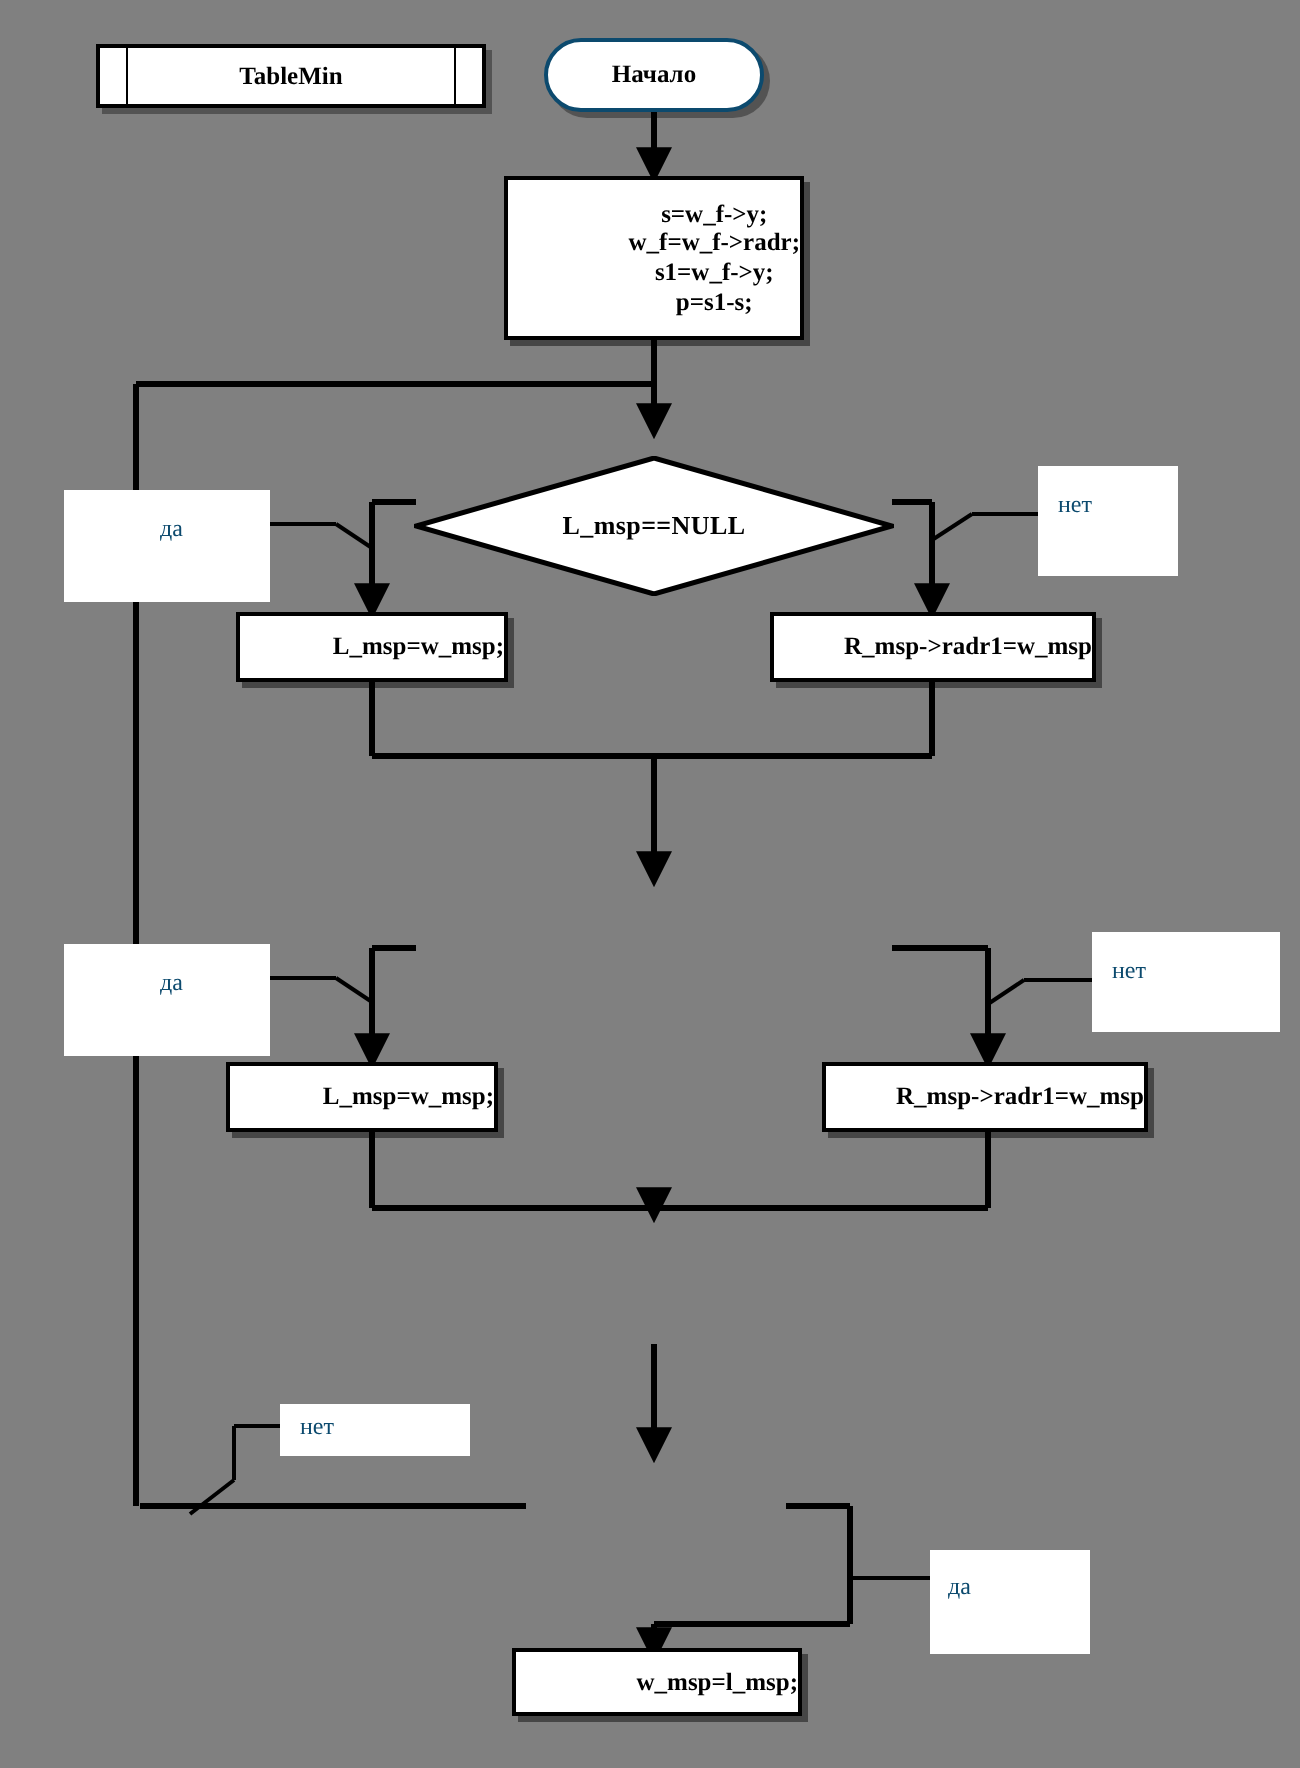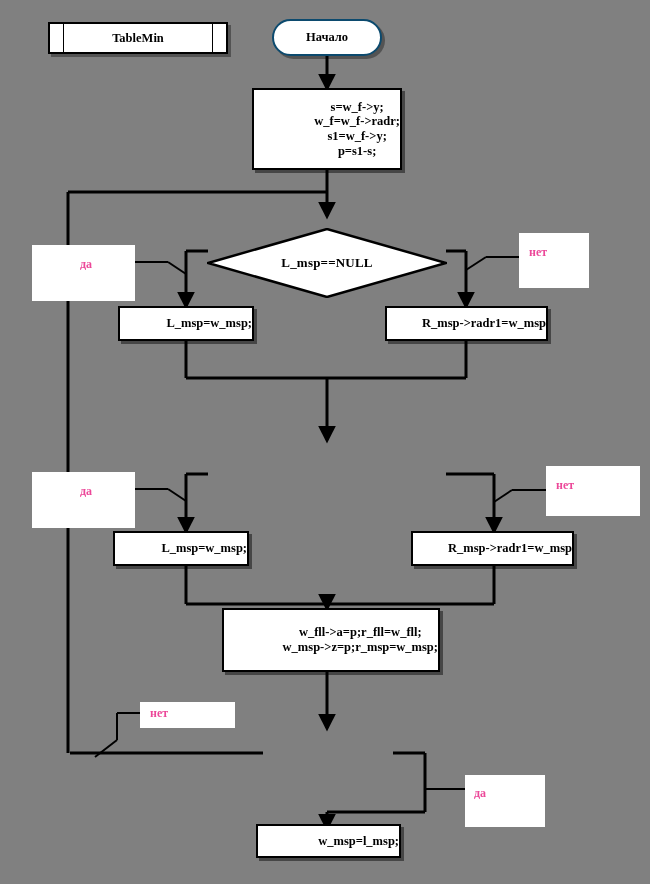--- a/index.html
+++ b/index.html
@@ -90,22 +90,22 @@
     letter-spacing: 0.2px;
   }
   .callout {
     position: absolute;
     background: #ffffff;
     box-sizing: border-box;
     display: flex;
     align-items: flex-start;
     z-index: 2;
     font-size: 12px;
-    font-weight: bold;
-    color: #ec4899;
+    font-weight: normal;
+    color: #0c4a6e;
     text-align: center;
   }
   .callout span {
     display: block;
   }
   .multiline {
     white-space: pre-line;
   }
 </style>
 </head>
@@ -171,21 +171,21 @@
       <line x1="168" y1="489" x2="186" y2="501"></line>
       <line x1="546" y1="490" x2="512" y2="490"></line>
       <line x1="512" y1="490" x2="494" y2="502"></line>
       <line x1="140" y1="713" x2="117" y2="713"></line>
       <line x1="117" y1="713" x2="117" y2="740"></line>
       <line x1="117" y1="740" x2="95" y2="757"></line>
       <line x1="465" y1="789" x2="425" y2="789"></line>
     </g>
   </svg>
 
-  <div class="node predefined" style="left:48px; top:22px; width:180px; height:32px;">
+  <div class="node predefined" style="left:48px; top:22px; width:195px; height:32px;">
     <div class="inner-rail rail-left"></div>
     <div class="inner-rail rail-right"></div>
     <span>TableMin</span>
   </div>
 
   <div class="node terminator" style="left:272px; top:19px; width:110px; height:37px;">
     <span>Начало</span>
   </div>
 
   <div class="node process multiline" style="left:252px; top:88px; width:150px; height:82px;">
@@ -226,24 +226,20 @@
   </div>
 
   <div class="node process" style="left:113px; top:531px; width:136px; height:35px;">
     <span>L_msp=w_msp;</span>
   </div>
 
   <div class="node process" style="left:411px; top:531px; width:163px; height:35px;">
     <span>R_msp-&gt;radr1=w_msp</span>
   </div>
 
-  <div class="node process multiline" style="left:222px; top:608px; width:218px; height:64px;">
-    <span>w_fll-&gt;a=p;r_fll=w_fll;
-w_msp-&gt;z=p;r_msp=w_msp;</span>
-  </div>
 
 
   <div class="callout" style="left:140px; top:702px; width:95px; height:26px; padding:4px 0 0 10px;">
     <span>нет</span>
   </div>
   <div class="callout" style="left:465px; top:775px; width:80px; height:52px; padding:11px 0 0 9px;">
     <span>да</span>
   </div>
 
   <div class="node process" style="left:256px; top:824px; width:145px; height:34px;">

